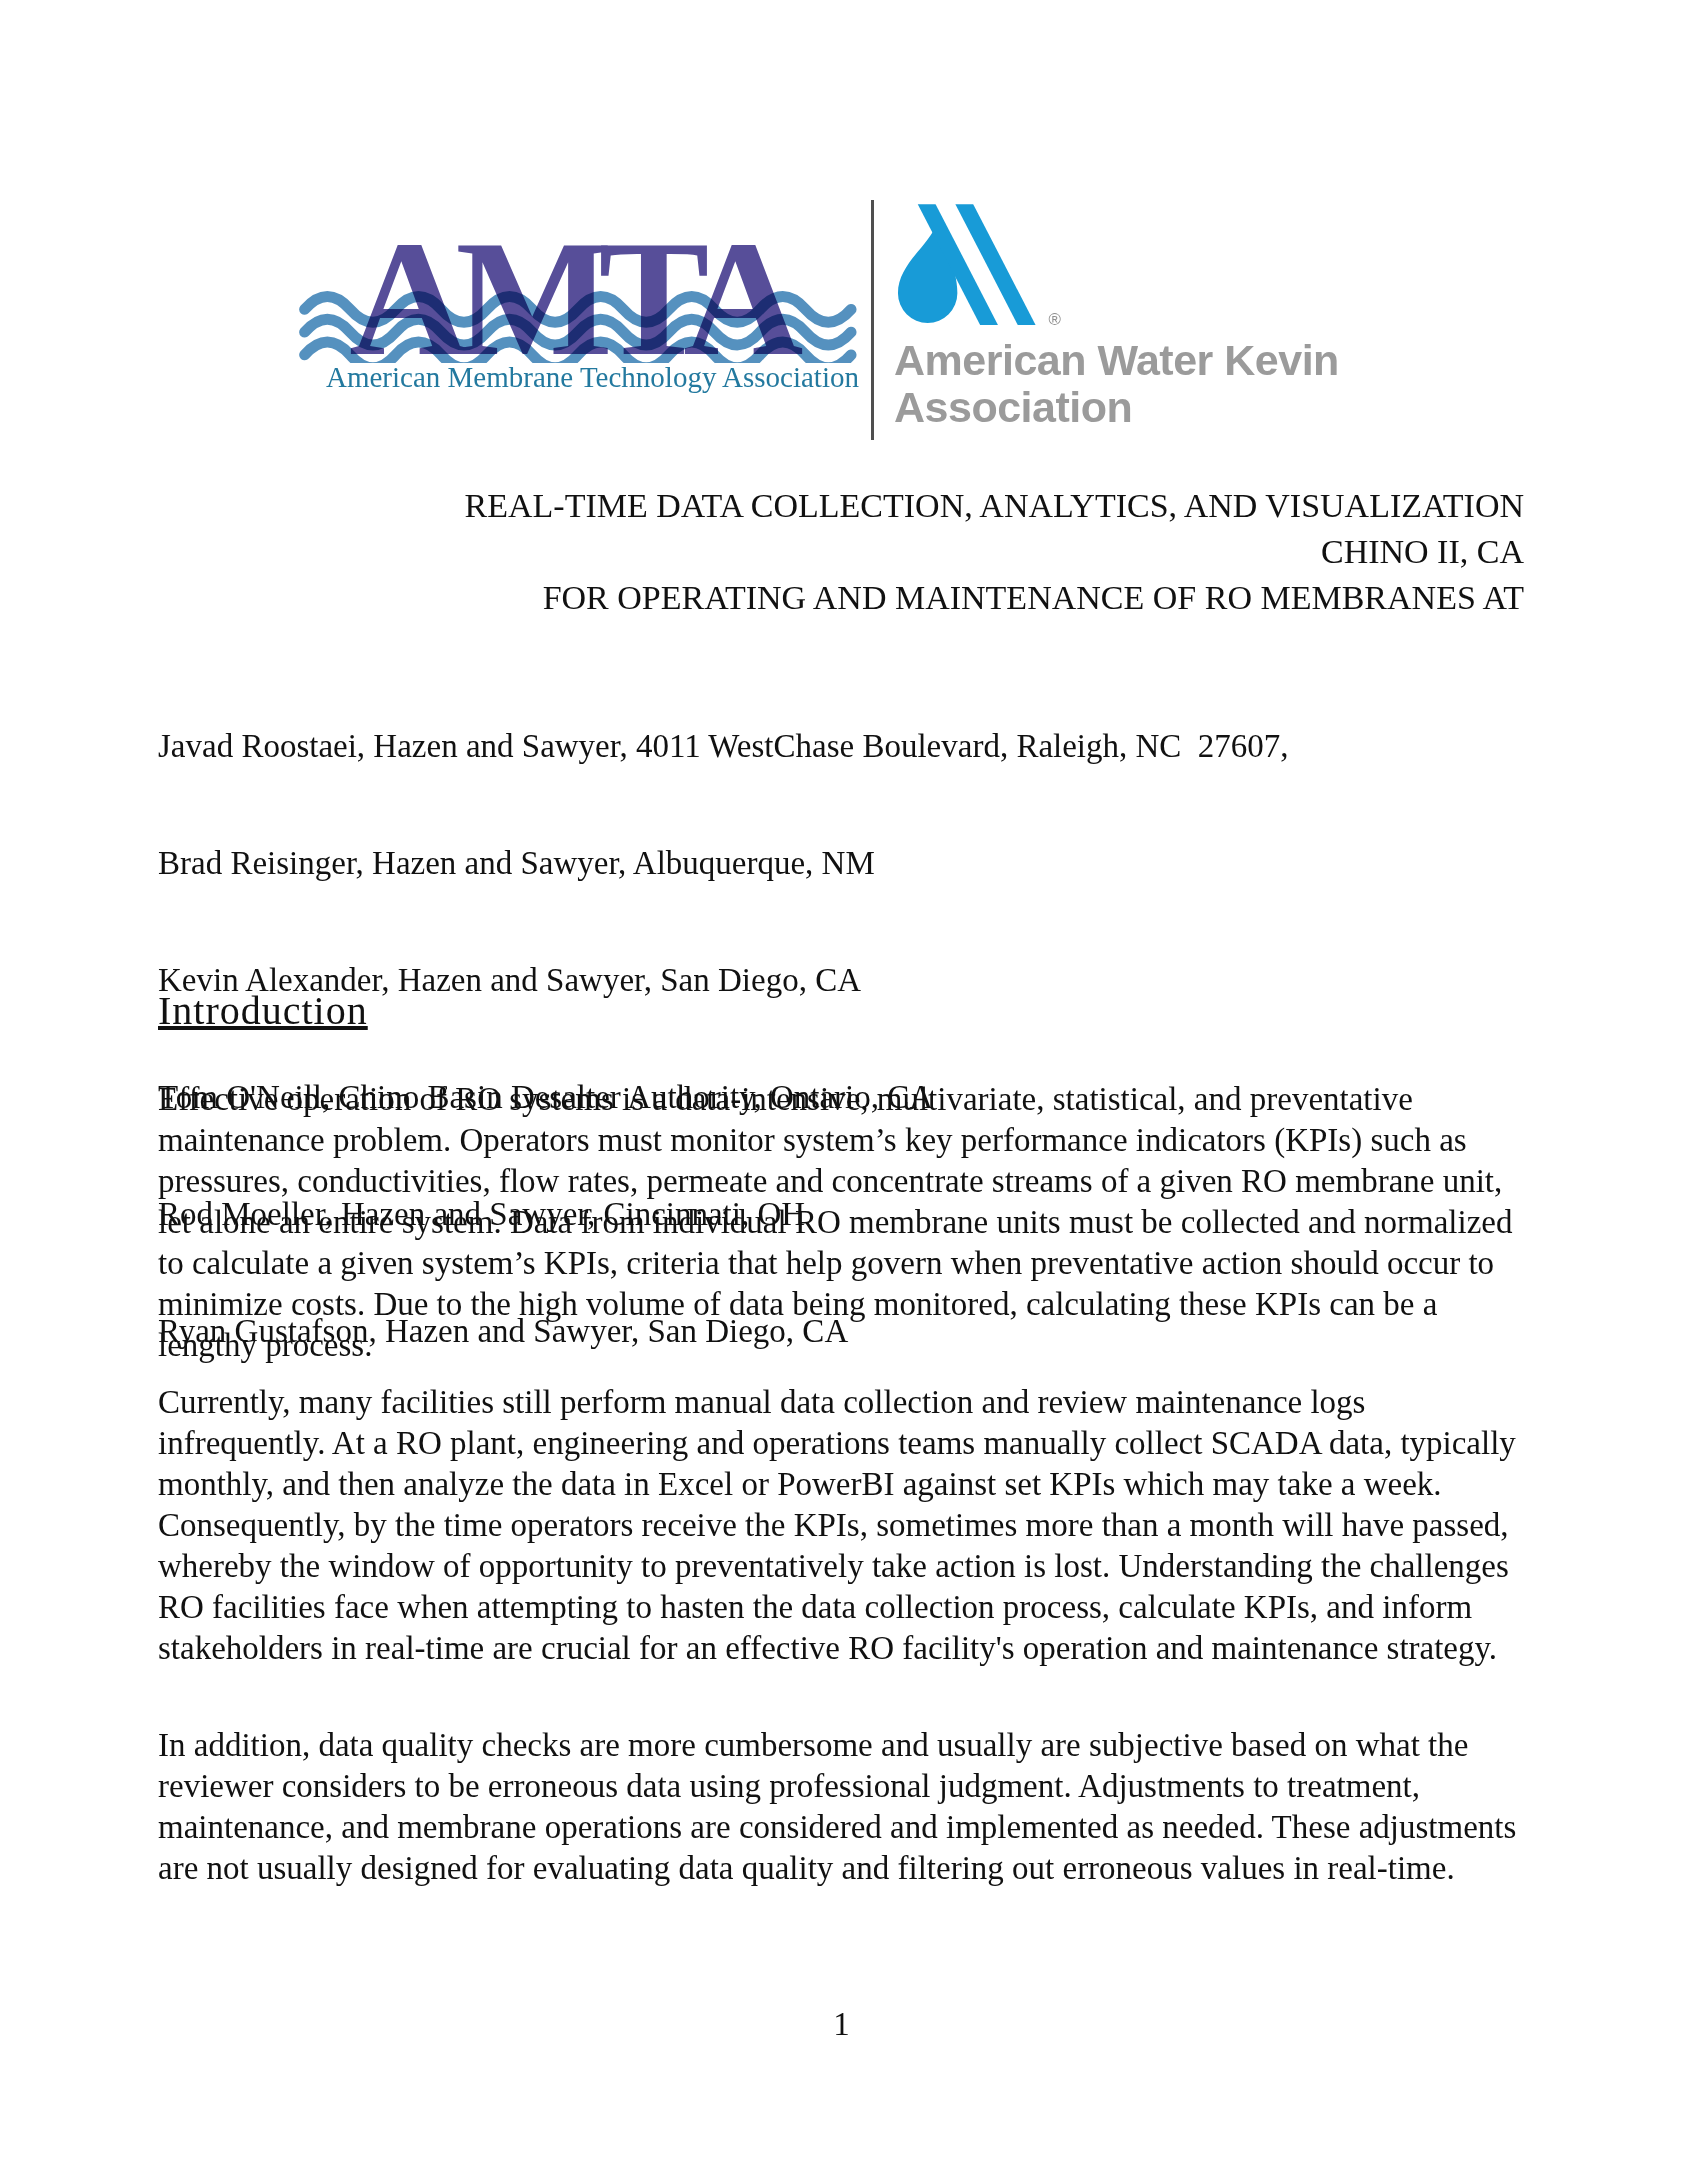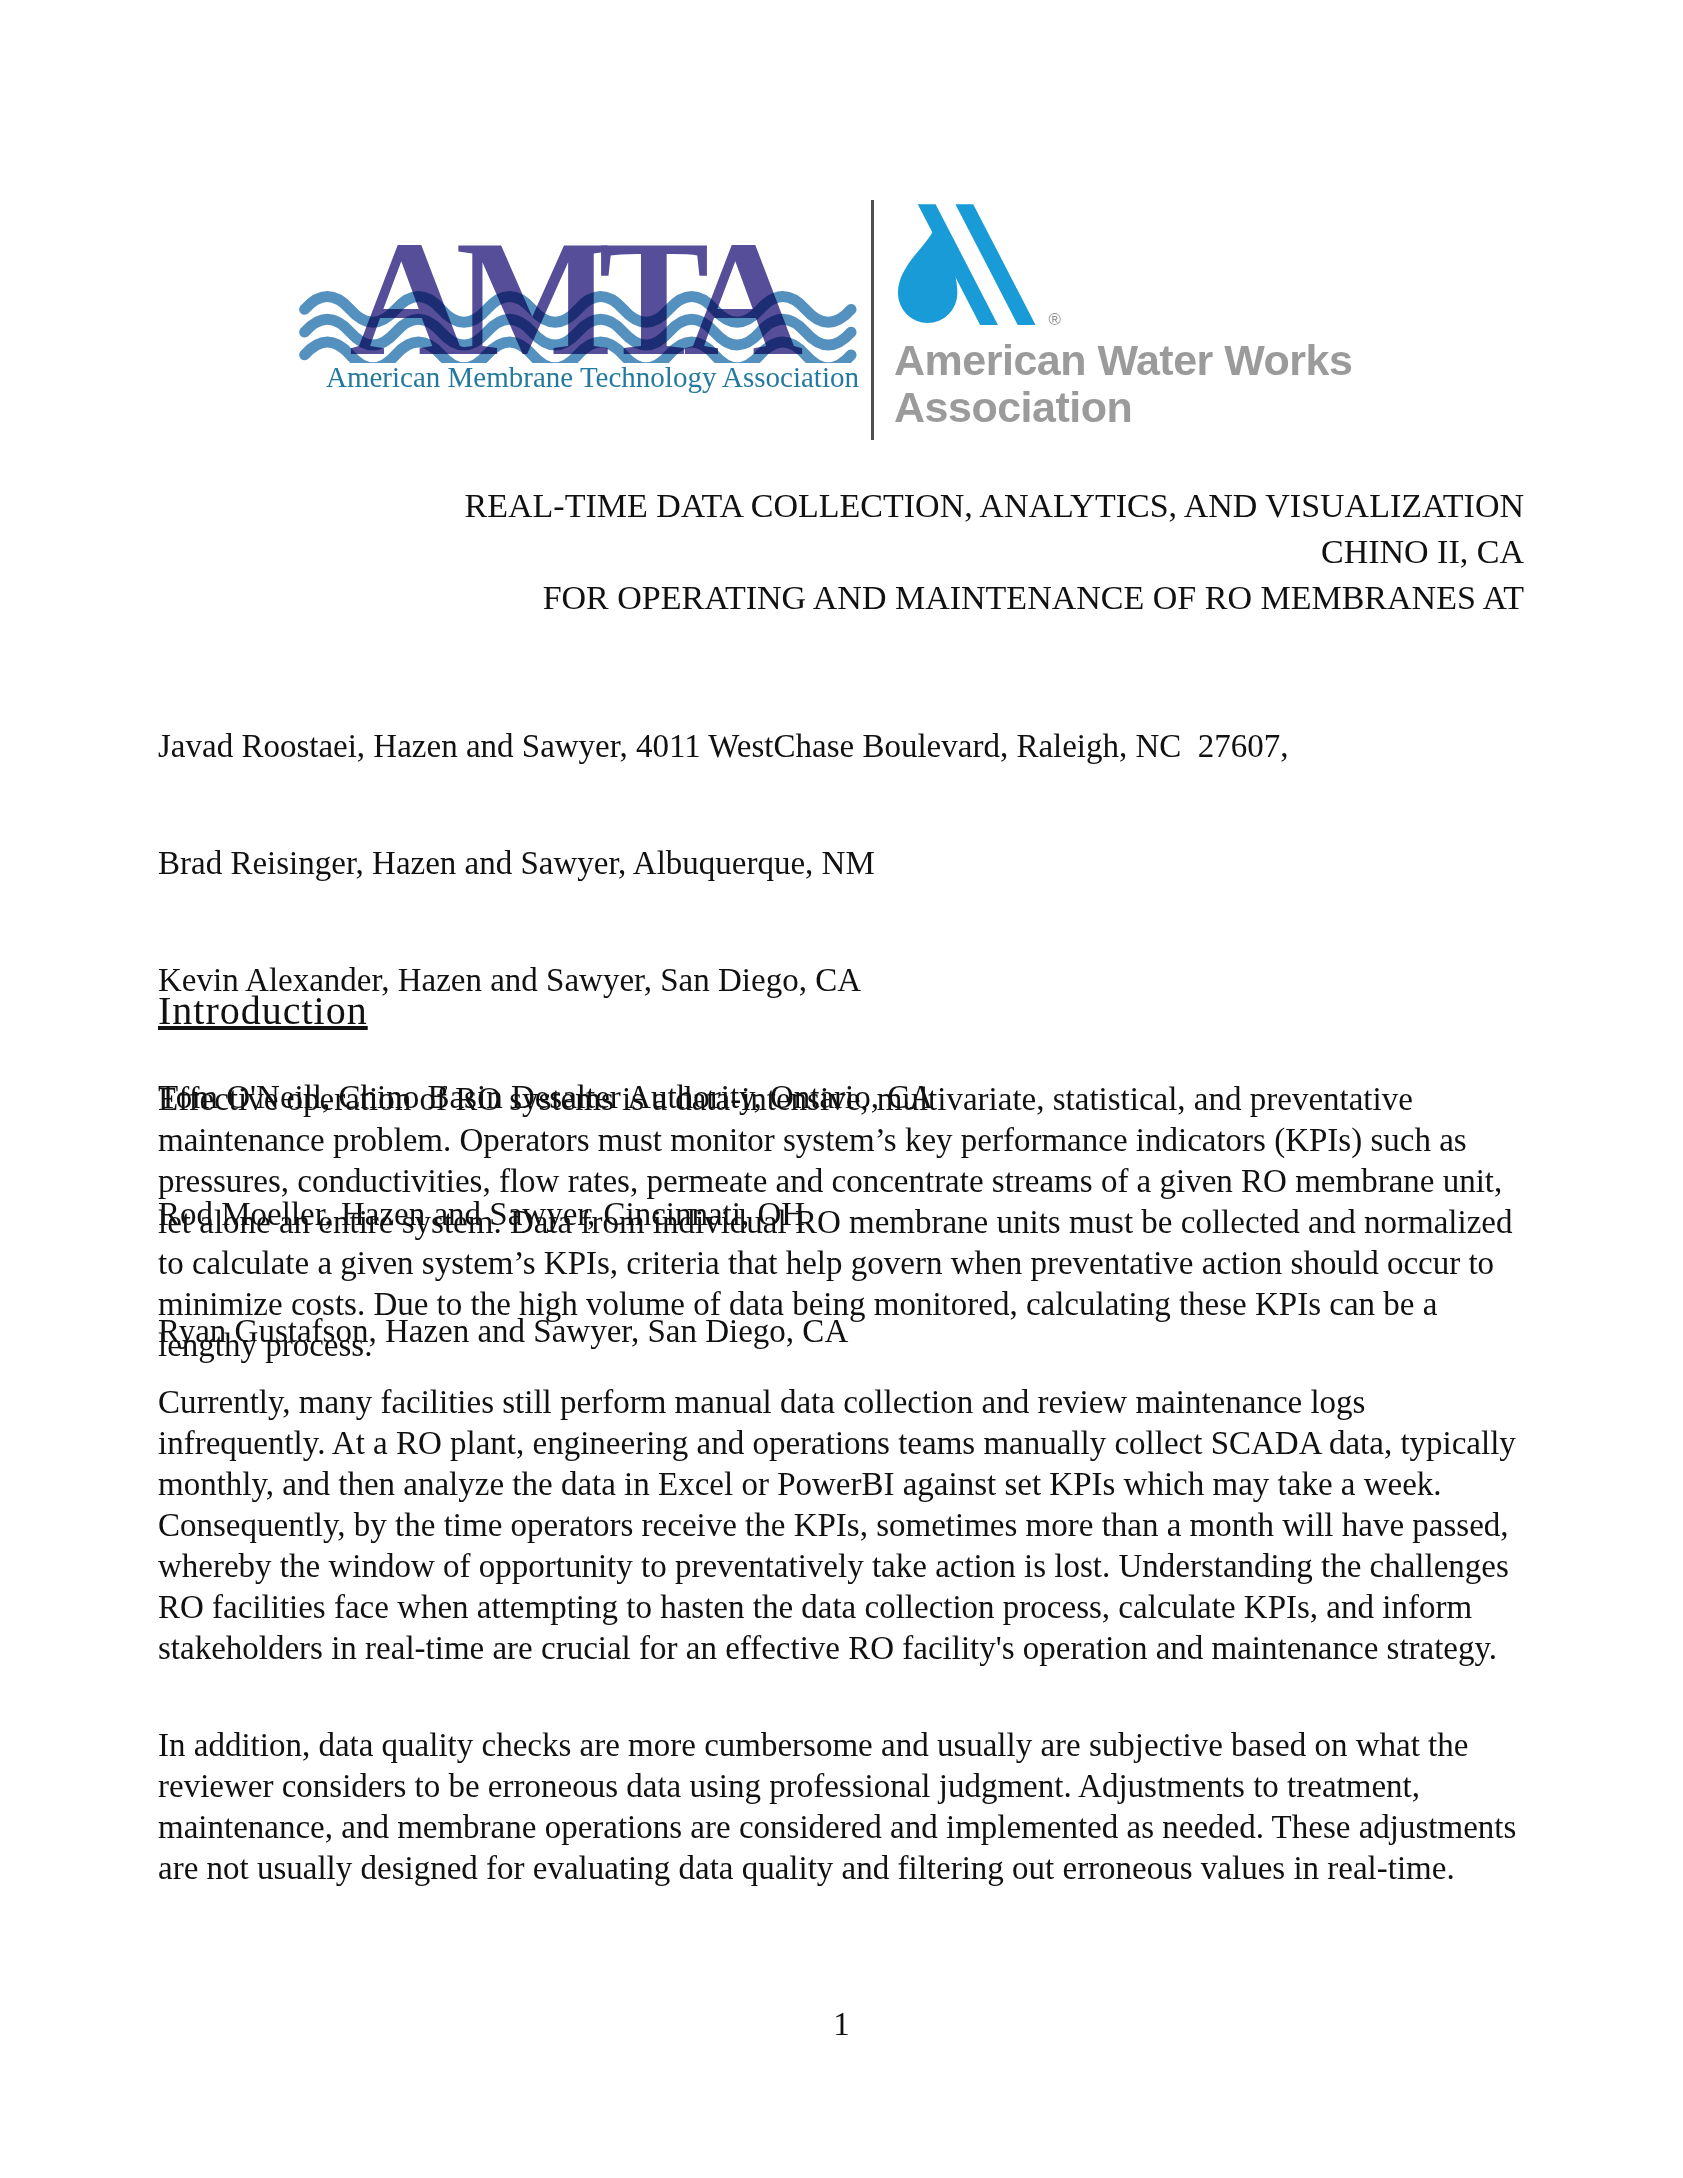--- a/index.html
+++ b/index.html
@@ -89,21 +89,21 @@
   <div class="logo-divider"></div>
 
   <div class="awwa-logo">
     <svg width="198" height="129" viewBox="0 0 200 130">
       <path d="M44 20 C36 44 4 62 4 92 A30 30 0 1 0 64 92 C64 66 50 44 44 20 Z" fill="#189bd7"></path>
       <path d="M24 2 L42 2 L105 124 L87 124 Z" fill="#189bd7"></path>
       <path d="M62 2 L80 2 L143 124 L125 124 Z" fill="#189bd7"></path>
       <text x="156" y="124" font-size="17" fill="#8f8f8f" font-family="Liberation Sans, DejaVu Sans, sans-serif">®</text>
     </svg>
     <div class="awwa-text">
-      <div>American Water Works</div>
+      <div>American Water Kevin</div>
       <div>Association</div>
     </div>
   </div>
 
   <div class="doc-title">
     <div>REAL-TIME DATA COLLECTION, ANALYTICS, AND VISUALIZATION</div>
     <div>CHINO II, CA</div>
     <div>FOR OPERATING AND MAINTENANCE OF RO MEMBRANES AT</div>
   </div>
 

